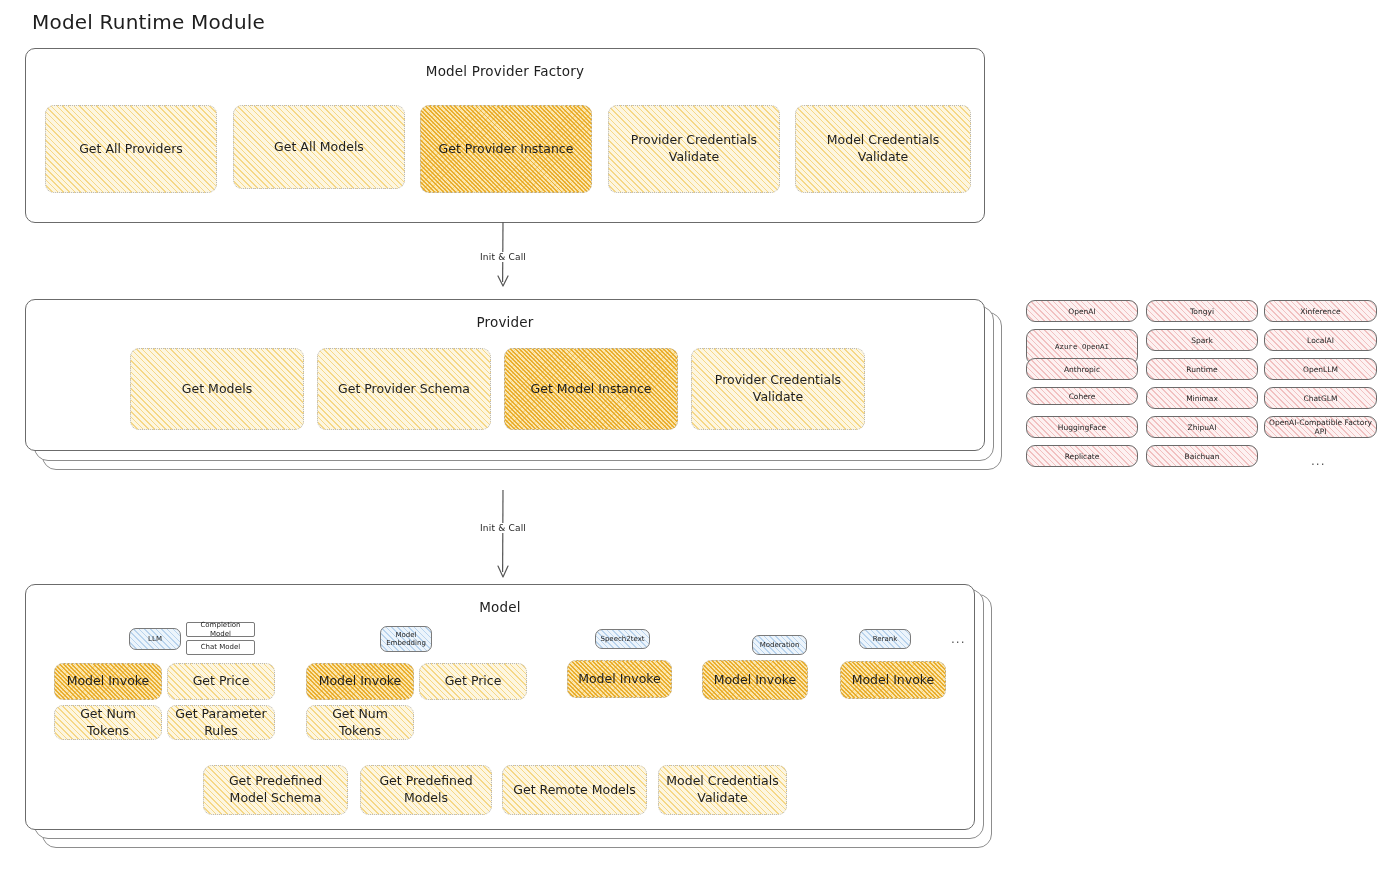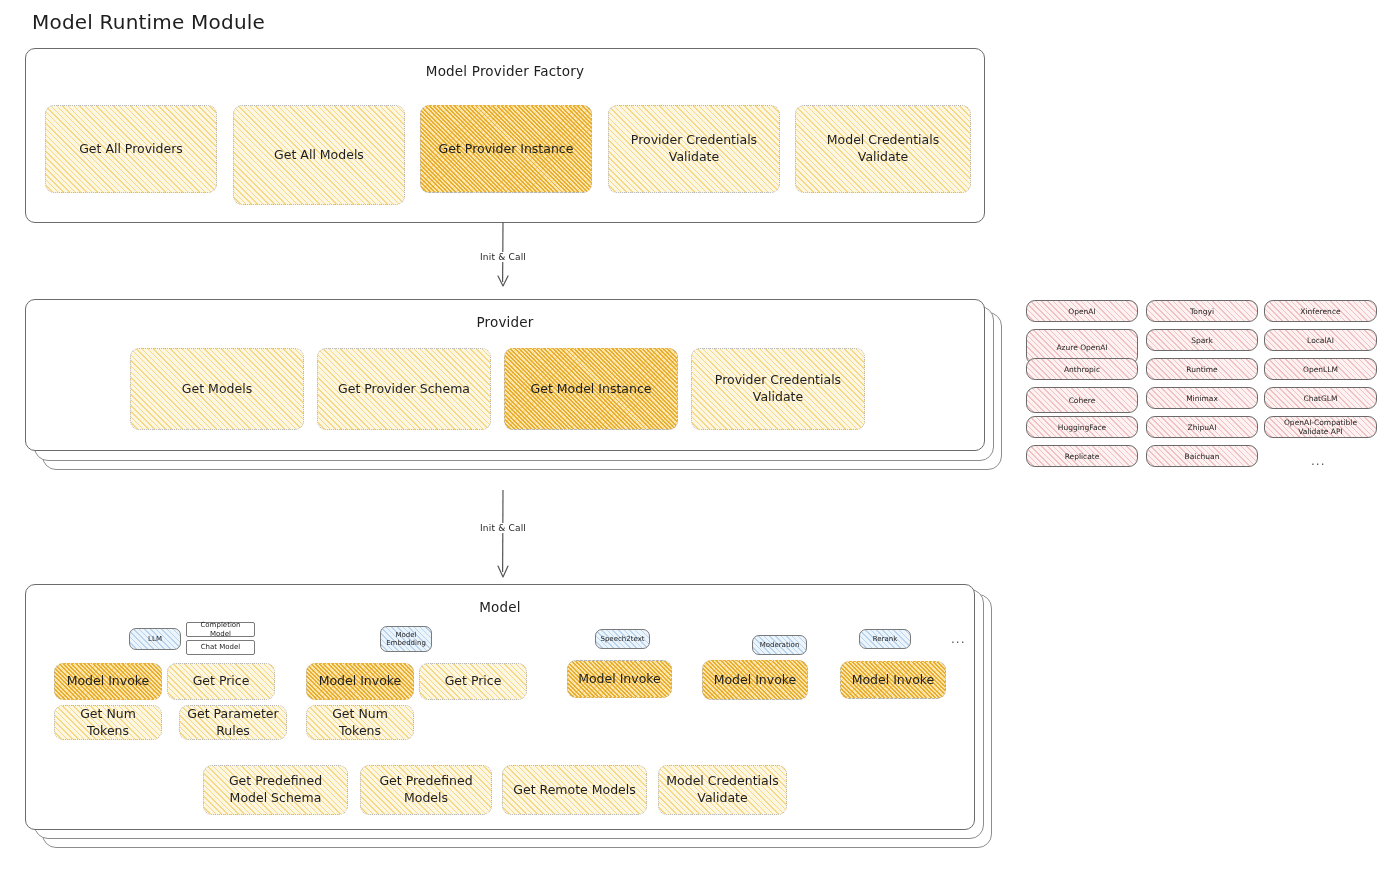--- a/index.html
+++ b/index.html
@@ -181,21 +181,21 @@
 
 <div id="diagram-title" class="sketch-text">Model Runtime Module</div>
 
 <div class="panel" style="left:25px; top:48px; width:960px; height:175px;">
   <div class="panel-title sketch-text">Model Provider Factory</div>
 </div>
 
 <div class="mbox hatch-yellow big" style="left:45px; top:105px; width:172px; height:88px;">
   <span>Get All Providers</span>
 </div>
-<div class="mbox hatch-yellow big" style="left:233px; top:105px; width:172px; height:100px;justify-content:center;">
+<div class="mbox hatch-yellow big" style="left:233px; top:105px; width:172px; height:84px;justify-content:center;">
   <span>Get All Models</span>
 </div>
 <div class="mbox hatch-yellow-strong big" style="left:420px; top:105px; width:172px; height:88px;">
   <span>Get Provider Instance</span>
 </div>
 <div class="mbox hatch-yellow big" style="left:608px; top:105px; width:172px; height:88px;">
   <span>Provider Credentials Validate</span>
 </div>
 <div class="mbox hatch-yellow big" style="left:795px; top:105px; width:176px; height:88px;">
   <span>Model Credentials Validate</span>
@@ -225,27 +225,27 @@
   <span>Get Model Instance</span>
 </div>
 <div class="mbox hatch-yellow big" style="left:691px; top:348px; width:174px; height:82px;">
   <span>Provider Credentials Validate</span>
 </div>
 
 <div id="provider-chips">
     <div class="chip hatch-pink" style="left: 1026px; top: 300px; width: 112px; height: 22px;">
       <span>OpenAI</span>
     </div>
-    <div class="chip hatch-pink" style="left: 1026px; top: 329px; width: 112px; height: 36px;">
+    <div class="chip hatch-pink" style="left: 1026px; top: 329px; width: 112px; height: 36px; font-family: Liberation Mono, monospace;">
       <span>Azure OpenAI</span>
     </div>
     <div class="chip hatch-pink" style="left: 1026px; top: 358px; width: 112px; height: 22px;">
       <span>Anthropic</span>
     </div>
-    <div class="chip hatch-pink" style="left: 1026px; top: 387px; width: 112px; height: 26px;">
+    <div class="chip hatch-pink" style="left: 1026px; top: 387px; width: 112px; height: 18px;">
       <span>Cohere</span>
     </div>
     <div class="chip hatch-pink" style="left: 1026px; top: 416px; width: 112px; height: 22px;">
       <span>HuggingFace</span>
     </div>
     <div class="chip hatch-pink" style="left: 1026px; top: 445px; width: 112px; height: 22px;">
       <span>Replicate</span>
     </div>
     <div class="chip hatch-pink" style="left: 1146px; top: 300px; width: 112px; height: 22px;">
       <span>Tongyi</span>
@@ -271,21 +271,21 @@
     <div class="chip hatch-pink" style="left: 1264px; top: 329px; width: 113px; height: 22px;">
       <span>LocalAI</span>
     </div>
     <div class="chip hatch-pink" style="left: 1264px; top: 358px; width: 113px; height: 22px;">
       <span>OpenLLM</span>
     </div>
     <div class="chip hatch-pink" style="left: 1264px; top: 387px; width: 113px; height: 22px;">
       <span>ChatGLM</span>
     </div>
     <div class="chip hatch-pink" style="left: 1264px; top: 416px; width: 113px; height: 22px;">
-      <span>OpenAI-Compatible Validate API</span>
+      <span>OpenAI-Compatible Factory API</span>
     </div>
   </div>
 <div class="ellipsis" style="left:1311px; top:455px;">...</div>
 
 <div class="arrow-wrap" style="left:475px; top:490px; width:56px; height:98px;">
   <svg width="56" height="98" viewBox="0 0 56 98">
     <path d="M28 0 L27.6 82" stroke="#555" stroke-width="1.2" fill="none"></path>
     <path d="M23 76 L28 87 L33 76" stroke="#555" stroke-width="1.2" fill="none" stroke-linecap="round" stroke-linejoin="round"></path>
   </svg>
   <div class="arrow-label sketch-text" style="left:28px; top:33px;">Init &amp; Call</div>
@@ -309,21 +309,21 @@
     </div>
     <div class="mbox big hatch-yellow-strong" style="left: 54px; top: 663px; width: 108px; height: 37px;">
       <span>Model Invoke</span>
     </div>
     <div class="mbox big hatch-yellow" style="left: 167px; top: 663px; width: 108px; height: 37px;">
       <span>Get Price</span>
     </div>
     <div class="mbox big hatch-yellow" style="left: 54px; top: 705px; width: 108px; height: 35px;">
       <span>Get Num Tokens</span>
     </div>
-    <div class="mbox big hatch-yellow" style="left: 167px; top: 705px; width: 108px; height: 35px; margin-left: 12px;">
+    <div class="mbox big hatch-yellow" style="left: 167px; top: 705px; width: 108px; height: 35px;">
       <span>Get Parameter Rules</span>
     </div>
     <div class="tag hatch-blue" style="left: 380px; top: 626px; width: 52px; height: 26px;">
       <span>Model Embedding</span>
     </div>
     <div class="mbox big hatch-yellow-strong" style="left: 306px; top: 663px; width: 108px; height: 37px;">
       <span>Model Invoke</span>
     </div>
     <div class="mbox big hatch-yellow" style="left: 419px; top: 663px; width: 108px; height: 37px;">
       <span>Get Price</span>

